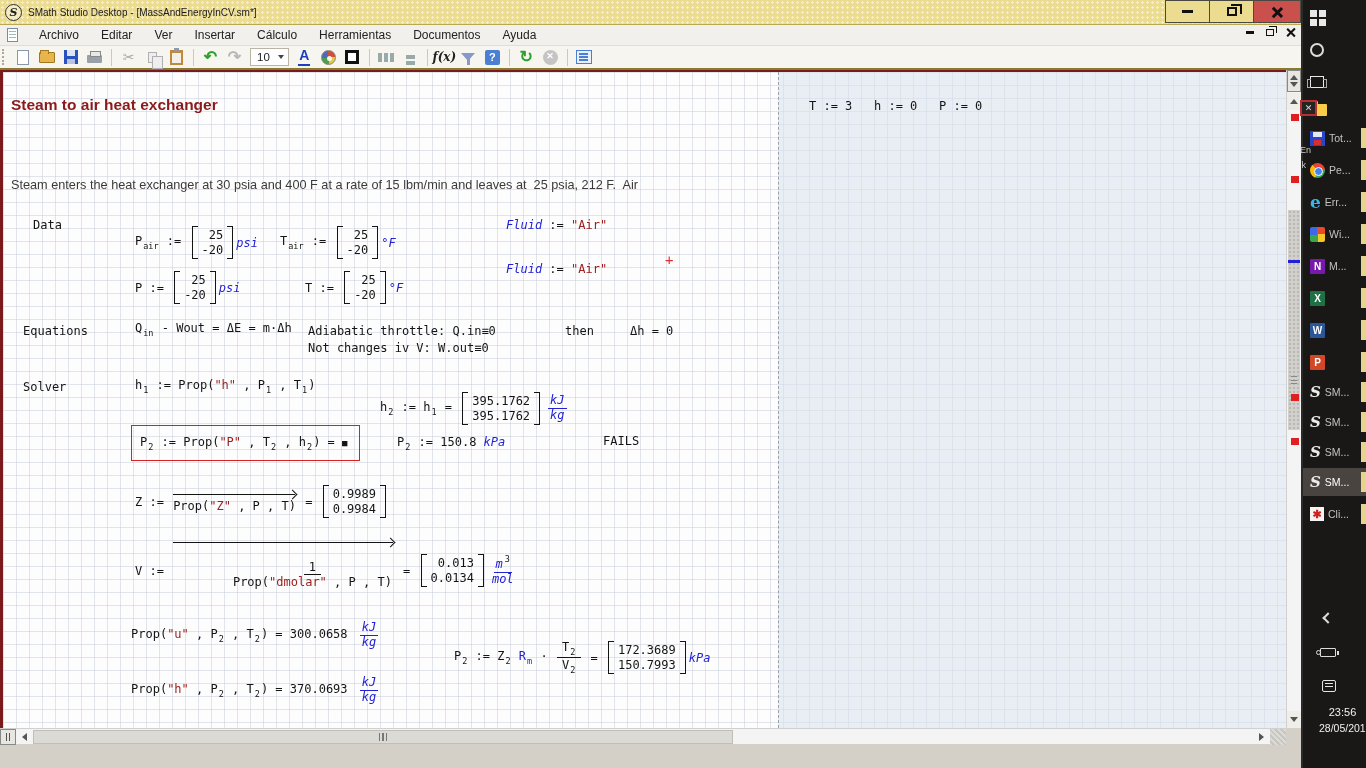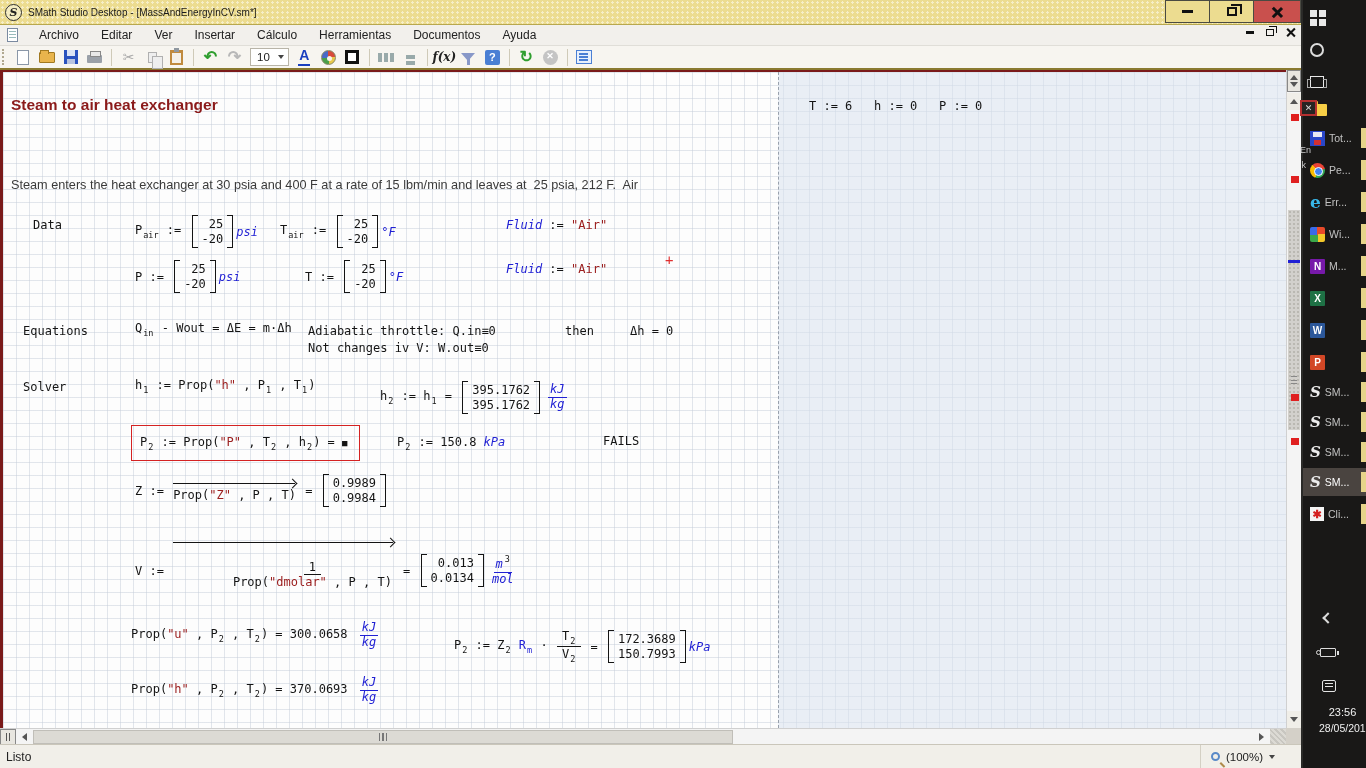--- a/index.html
+++ b/index.html
@@ -102,21 +102,21 @@
   .mline { position:absolute; display:flex; align-items:center;
     font:12px "DejaVu Sans Mono", monospace; color:#141414; white-space:pre; }
   .segs { white-space:pre; }
   .m-sub { font-size:8.5px; vertical-align:-3.5px; margin:0 1px; }
   .m-sup { font-size:8.5px; vertical-align:6px; margin-left:2px; color:#141414; font-style:normal;}
   .m-str { color:#9c2020; }
   .m-unit { color:#2121d4; font-style:italic; }
   .m-blue { color:#2121d4; }
   .m-subblue { color:#2121d4; font-size:8.5px; vertical-align:-3.5px; margin:0 1px;}
   .m-ph { font-size:9px; }
-  .mx { display:inline-flex; align-items:stretch; margin:2px 3px; }
+  .mx { display:inline-flex; align-items:stretch; margin:13px 3px; }
   .mx .col { display:flex; flex-direction:column; align-items:flex-end; row-gap:1px; padding:2px 4px; }
   .mx::before,.mx::after { content:""; width:5px; border:1.5px solid #141414; }
   .mx::before { border-right:none; } .mx::after { border-left:none; }
   .ufrac { display:inline-flex; flex-direction:column; align-items:center; margin-left:5px;
     color:#2121d4; font-style:italic; line-height:1.15; }
   .ufrac .n { border-bottom:1.3px solid #2121d4; padding:0 2px; }
   .frac { display:inline-flex; flex-direction:column; align-items:center; line-height:1.2; margin:0 2px;}
   .frac .n { border-bottom:1.3px solid #141414; padding:0 5px; }
   .vec { position:relative; display:inline-block; padding-top:8px; margin:0 2px; }
   .vec::before { content:""; position:absolute; left:0; right:1px; top:3.5px; border-top:1.3px solid #141414; }
@@ -313,21 +313,21 @@
   </div>
 
   <div class="canvas">
     <div class="offpage"></div>
 
     <div class="doc-heading">Steam to air heat exchanger</div>
     <div class="doc-para">
       <span>Steam enters the heat exchanger at 30 psia and 400 F at a rate of 15 lbm/min and leaves at  25 psia, 212 F.  Air</span>
     </div>
 
-    <div class="mline" style="left:806px;top:27px">T := 6</div>
+    <div class="mline" style="left:806px;top:27px">T := 3</div>
     <div class="mline" style="left:871px;top:27px">h := 0</div>
     <div class="mline" style="left:936px;top:27px">P := 0</div>
 
     <div class="seclabel" style="left:30px;top:146px">Data</div>
 
     <div class="mline" style="left:132px;top:141px">
       <span class="segs"><span>P</span><span class="m-sub">air</span><span> := </span></span>
       <span class="mx"><span class="col"><span>25</span><span>-20</span></span></span>
       <span class="m-unit">psi</span>
     </div>
@@ -457,28 +457,20 @@
     <span class="tri-l"></span>
     <span class="hthumb">
         <i></i>
         <i></i>
         <i></i>
       </span>
     <span class="tri-r" style="margin-left:auto"></span>
     <span class="hcorner" style="margin-left:0"></span>
   </div>
 
-  <div class="statusbar">
-    <span class="status-text">Listo</span>
-    <span class="zoomctl">
-      <span class="mag"></span>
-      <span>(100%)</span>
-      <span class="caret-d"></span>
-    </span>
-  </div>
 
   <div class="edgeline"></div>
   <div class="panel-x">✕</div>
   <span class="frag" style="right:55px;top:145px">En</span>
   <span class="frag" style="right:60px;top:160px">k</span>
 
   <div class="taskbar">
     <div class="trow" style="top:4px">
         <span class="winlogo">
           <i></i>

